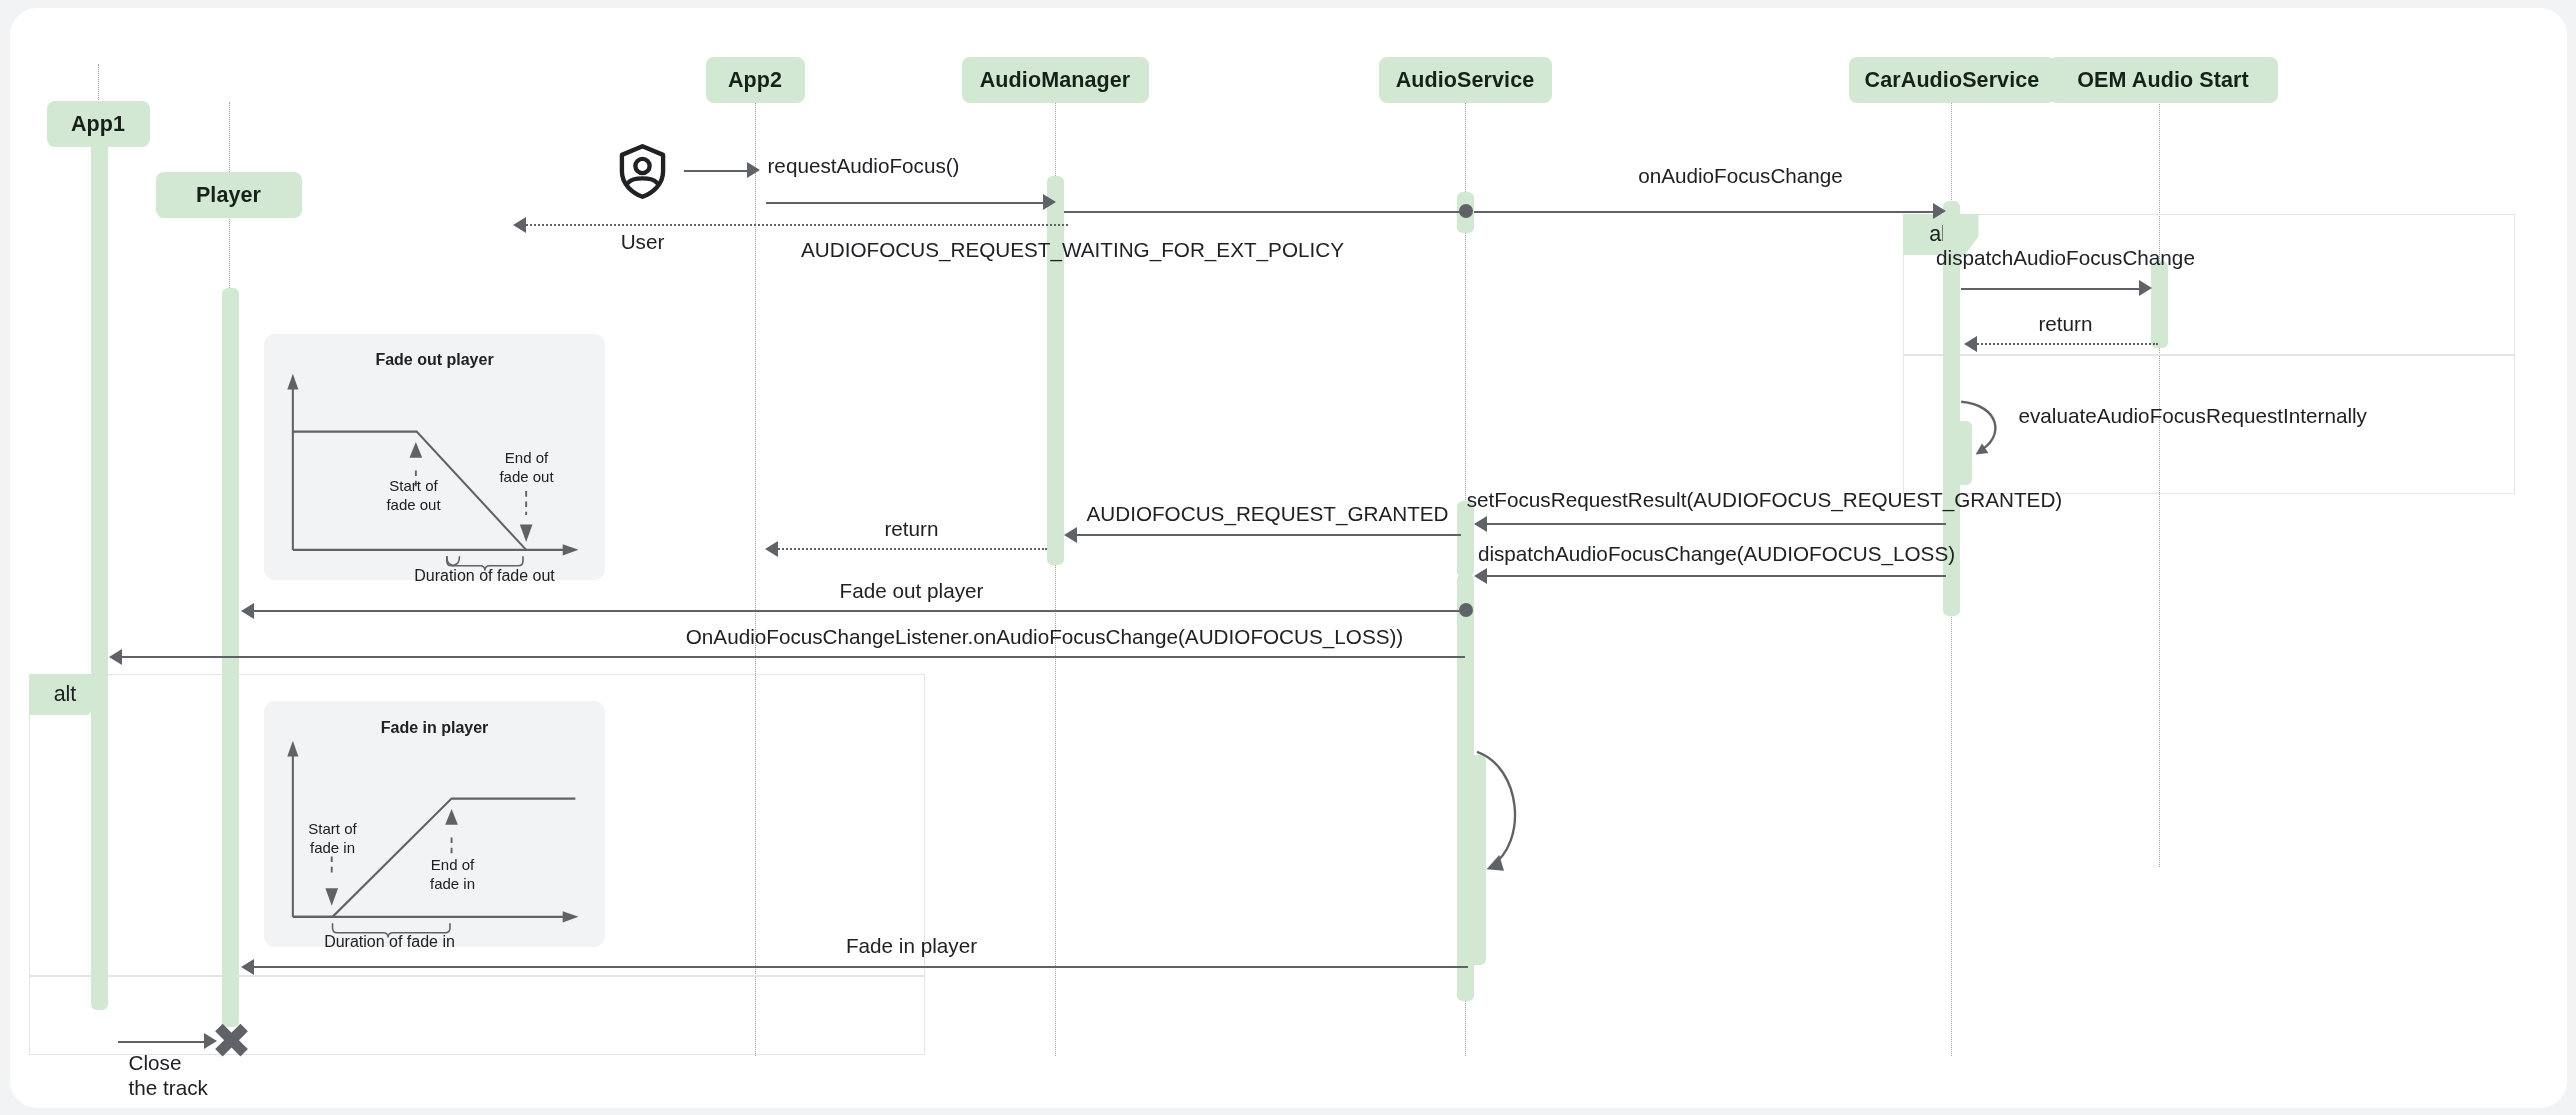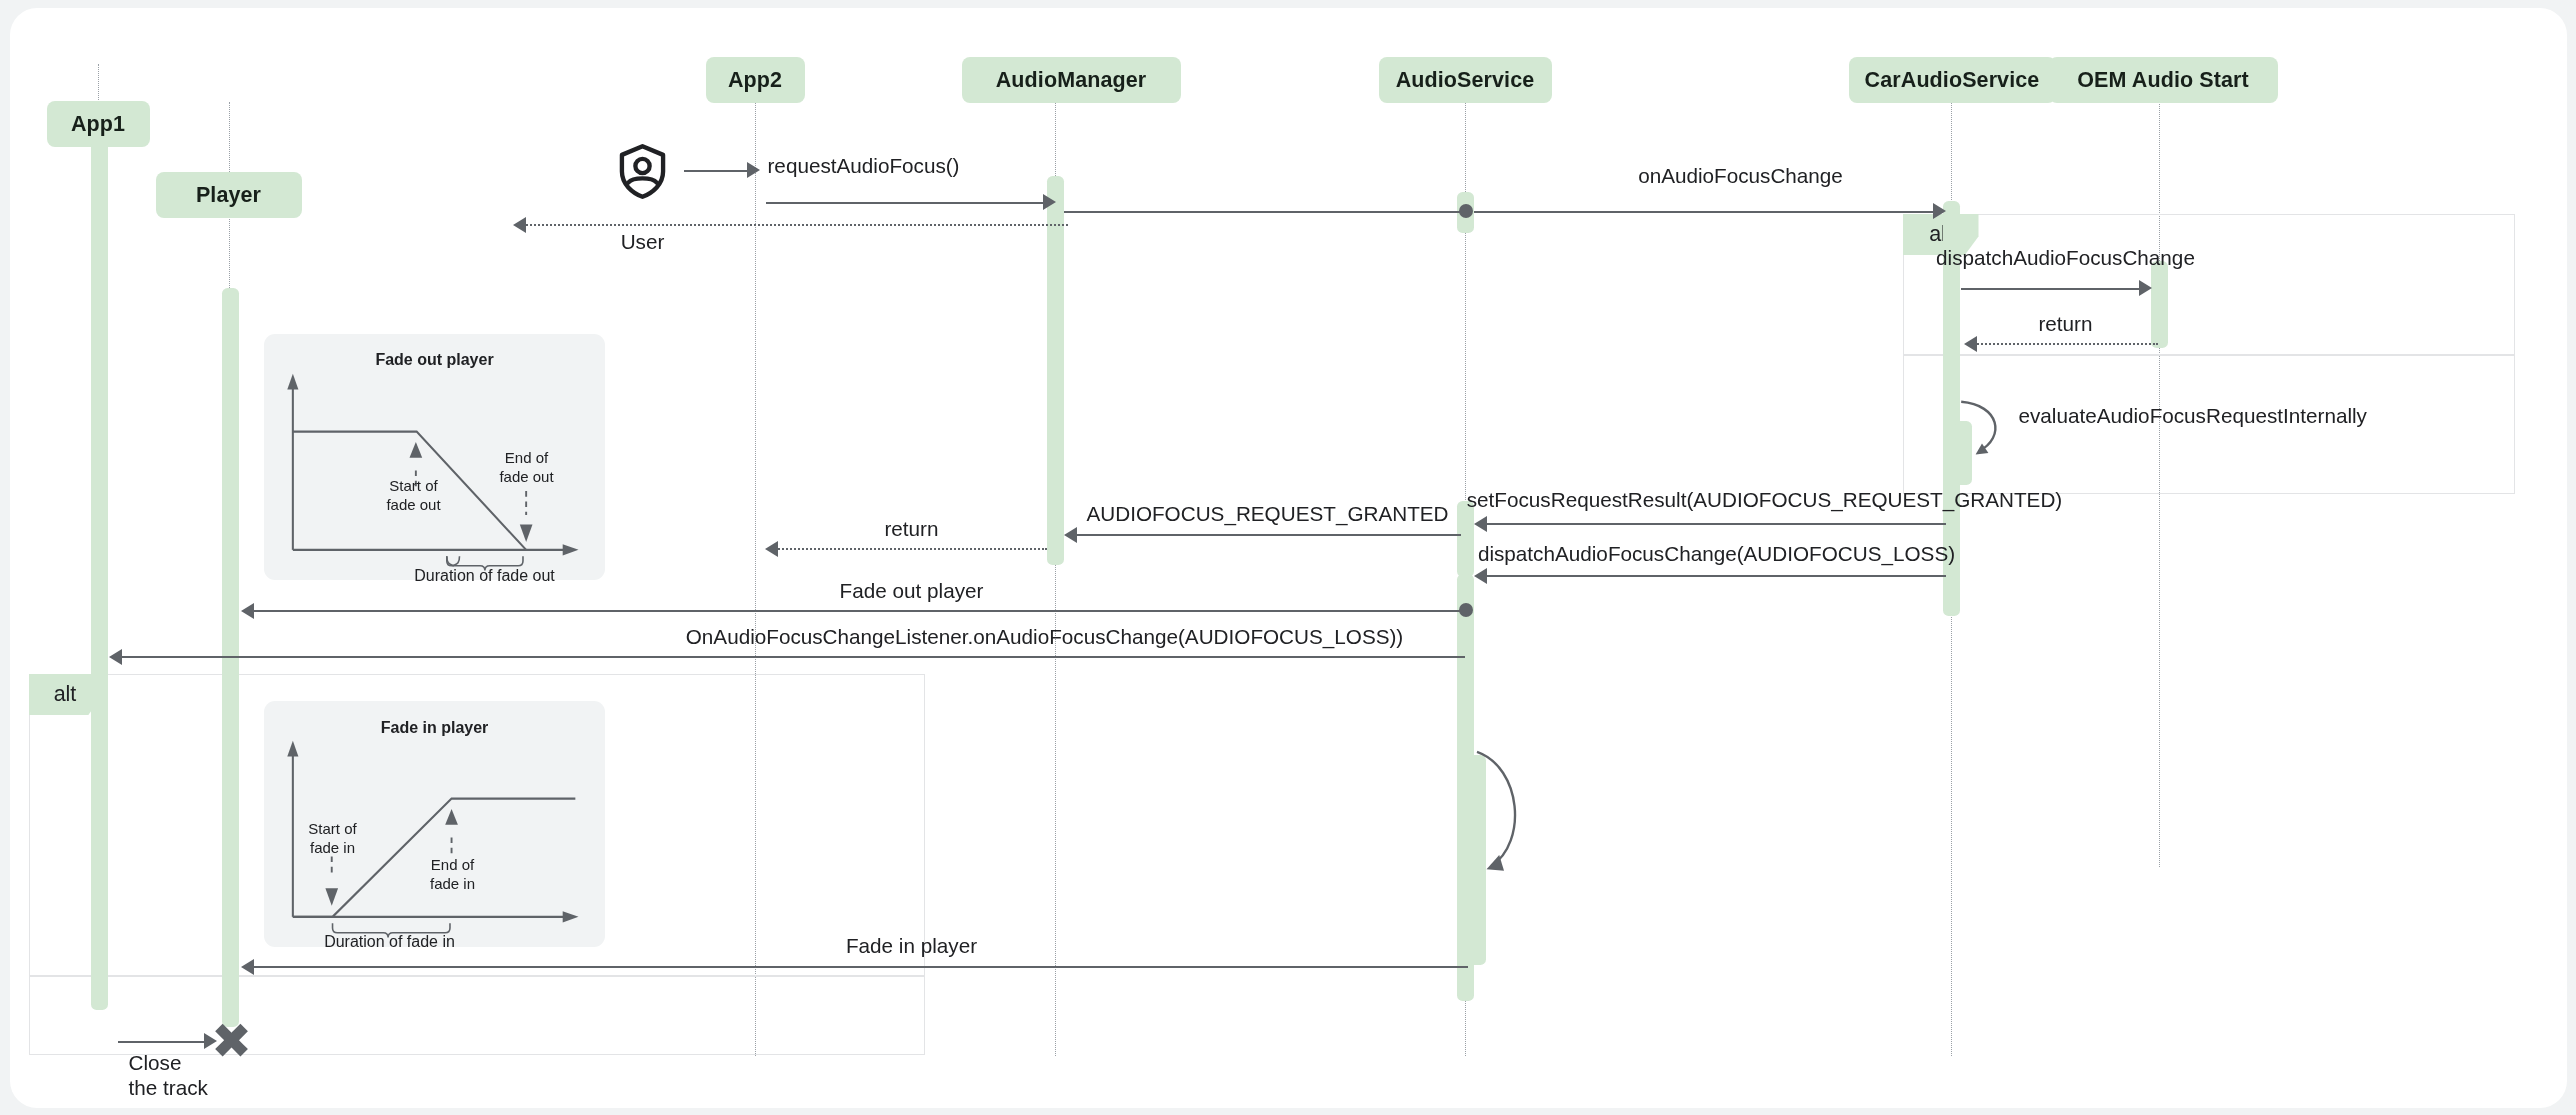--- a/index.html
+++ b/index.html
@@ -54,21 +54,21 @@
 
     <div class="pbox" style="left:37px;  top:49px; width:103px; height:46px;margin-top:44px;">
         <span>App1</span>
       </div>
     <div class="pbox" style="left:146px; top:164px; width:146px; height:46px;">
         <span>Player</span>
       </div>
     <div class="pbox" style="left:696px; top:49px; width:99px; height:46px;">
         <span>App2</span>
       </div>
-    <div class="pbox" style="left:952px; top:49px; width:219px; height:46px;">
+    <div class="pbox" style="left:952px; top:49px; width:187px; height:46px;">
         <span>AudioManager</span>
       </div>
     <div class="pbox" style="left:1369px; top:49px; width:173px; height:46px;">
         <span>AudioService</span>
       </div>
     <div class="pbox" style="left:1839px; top:49px; width:207px; height:46px;">
         <span>CarAudioService</span>
       </div>
     <div class="pbox" style="left:2039px; top:49px; width:229px; height:46px;">
         <span>OEM Audio Start</span>
@@ -130,20 +130,21 @@
     <div class="msgd" style="left:1074px; top:216px; width:0;"></div>
     <div class="msgd" style="left:1069px; top:216px; width:-0;"></div>
     <div class="msgd" style="left:1069px; top:216px; width:0;"></div>
     <div class="msgd" style="left:1069px; top:216px; width:0;"></div>
     <div class="msgd" style="left:1069px; top:216px; width:0;"></div>
     <div class="msgd" style="left:1069px; top:216px; width:0;"></div>
     <div class="msgd" style="left:1065px; top:216px; width:0;"></div>
     <div class="msgd" style="left:513px; top:216px; width:0;"></div>
     <div class="msgd" style="left:513px; top:216px; width:545px;"></div>
     <div class="arrowL" style="left:503px; top:209px;"></div>
+    <div class="lbl c" style="left:1063px; top:230px;">AUDIOFOCUS_REQUEST_WAITING_FOR_EXT_POLICY</div>
 
     <div class="msg" style="left:1951px; top:280px; width:184px;"></div>
     <div class="arrowR" style="left:2129px; top:272px;"></div>
     <div class="lbl c" style="left:2056px; top:238px;">dispatchAudioFocusChange</div>
 
     <div class="msgd" style="left:1964px; top:335px; width:184px;"></div>
     <div class="arrowL" style="left:1954px; top:328px;"></div>
     <div class="lbl c" style="left:2056px; top:304px;">return</div>
 
     <svg style="position:absolute;left:1948px;top:389px;" width="56" height="64" viewBox="0 0 70 80">

